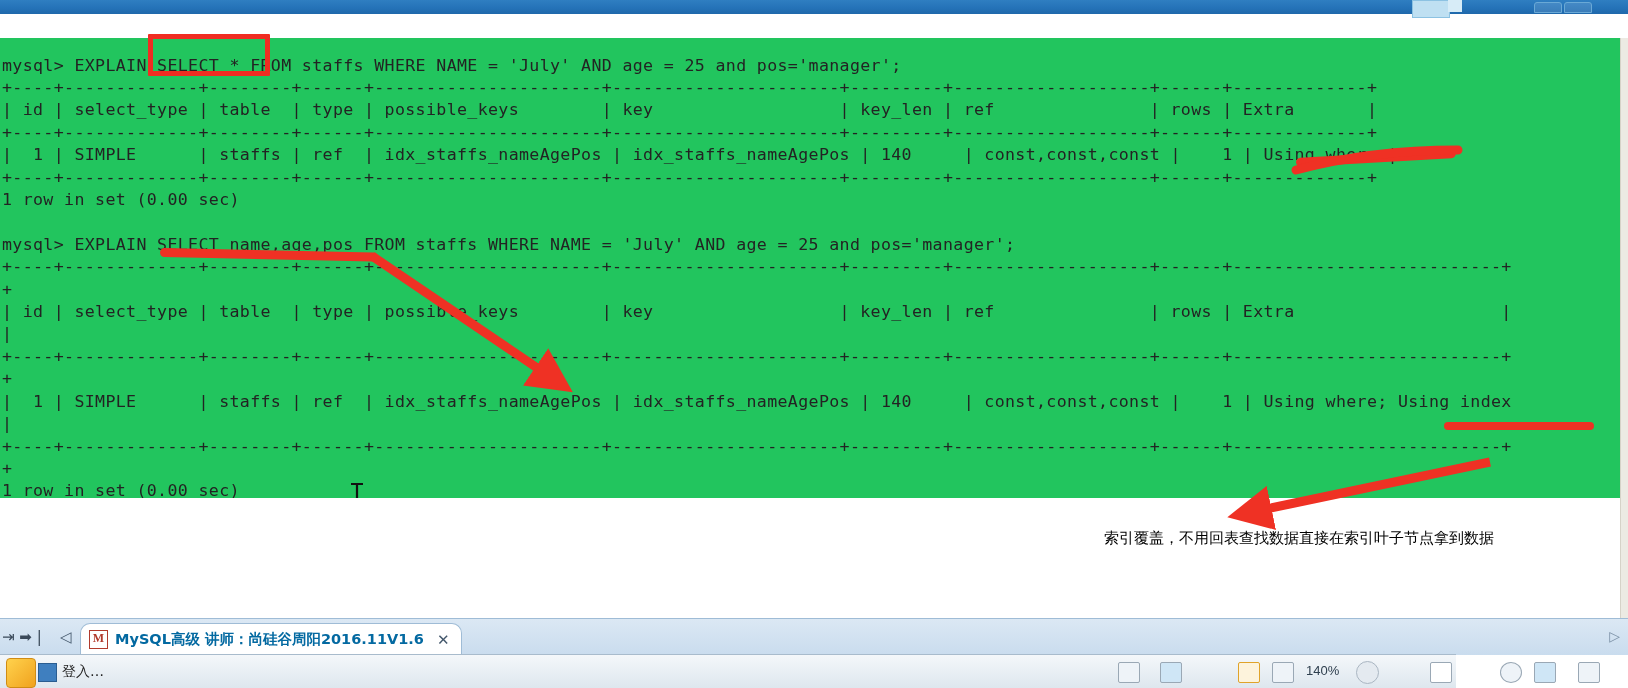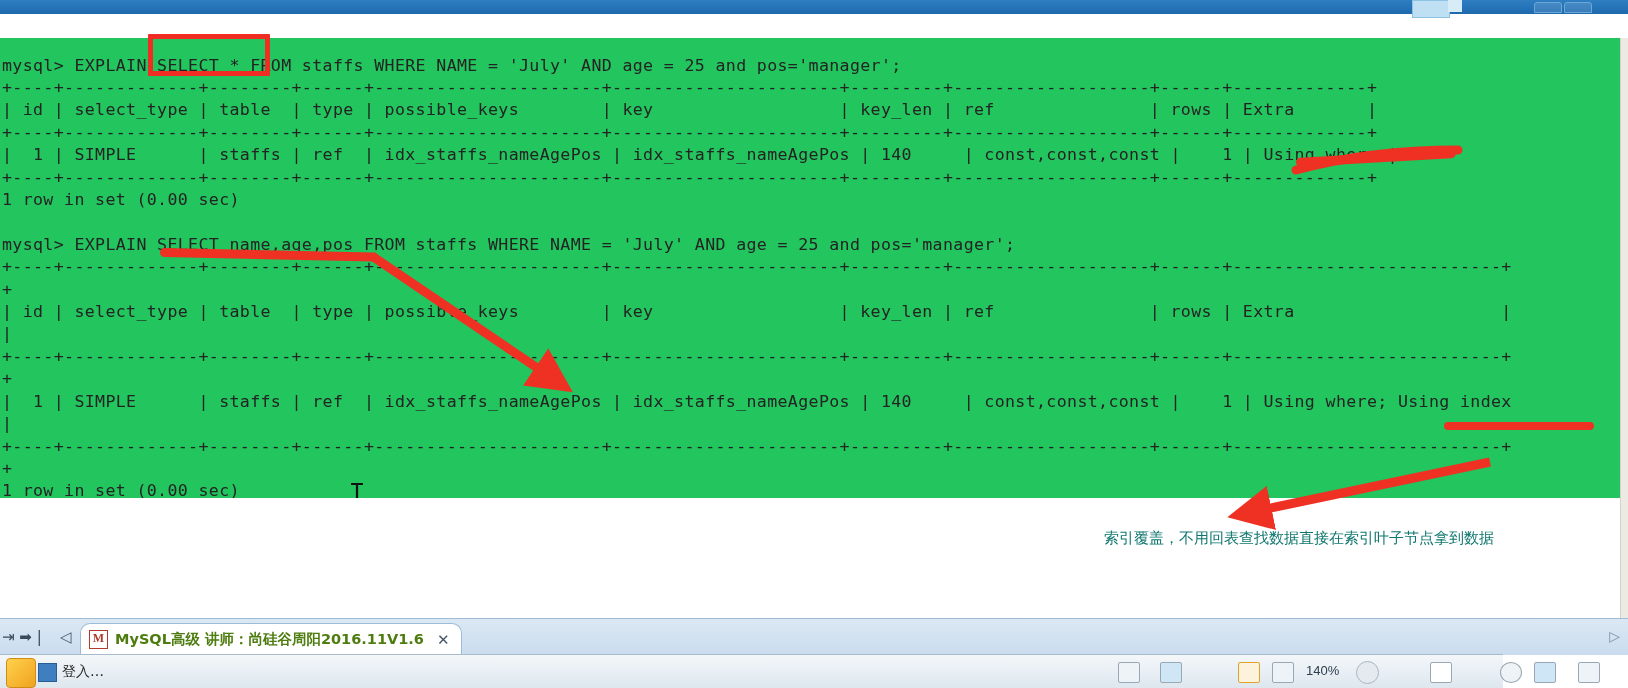--- a/index.html
+++ b/index.html
@@ -100,21 +100,21 @@
   }
   #ul-usingindex{
     left:1444px;top:422px;width:150px;height:8px;
     background:#ef3124;border-radius:4px;
   }
   .ann-svg{position:absolute;left:0;top:0;width:1628px;height:688px;}
 
   #note-cn{
     position:absolute;left:1104px;top:529px;
     font-family:"DejaVu Sans","Liberation Sans",sans-serif;
-    font-size:15px;color:#0f766e;white-space:nowrap;
+    font-size:15px;color:#000000;white-space:nowrap;
     font-weight:500;
   }
 
   
   #tabstrip{
     position:absolute;left:0;top:618px;width:1628px;height:36px;
     background:linear-gradient(to bottom,#dbe8f4 0%,#c9dcee 100%);
     border-top:1px solid #9fbcd6;
   }
   #tabstrip-left{
@@ -132,36 +132,35 @@
     padding:0 12px 0 8px;
     display:flex;align-items:center;gap:7px;
     box-shadow:0 -1px 0 #fff inset;
   }
   #doc-tab .doc-icon{
     width:17px;height:17px;border:1px solid #b13a2c;background:#fff;
     color:#b13a2c;font-size:12px;font-weight:bold;line-height:15px;
     text-align:center;font-family:"Liberation Serif",serif;
   }
   #doc-tab .doc-label{
-    font-size:14.5px;font-weight:bold;color:#4d7c0f;white-space:nowrap;
+    font-size:14.5px;font-weight:bold;color:#0369a1;white-space:nowrap;
     font-family:"DejaVu Sans","Liberation Sans",sans-serif;
   }
   #doc-tab .doc-close{
     font-size:15px;color:#44586c;margin-left:6px;
   }
   #tabstrip-rightarrow{
     position:absolute;right:8px;top:9px;font-size:14px;color:#7e93a8;
   }
 
   
   #taskbar{
     position:absolute;left:0;top:654px;width:1456px;height:34px;
     background:linear-gradient(to bottom,#f4f7fa 0%,#dde6ee 100%);
     border-top:1px solid #a8bbcc;
-    padding-left:47px;
   }
   #tb-start{
     position:absolute;left:6px;top:3px;width:28px;height:28px;
     background:linear-gradient(135deg,#ffd24d,#f0a21e);
     border:1px solid #d08c14;border-radius:4px;
   }
   #tb-app1{
     position:absolute;left:38px;top:3px;height:28px;
     display:flex;align-items:center;gap:5px;
     font-family:"DejaVu Sans","Liberation Sans",sans-serif;

